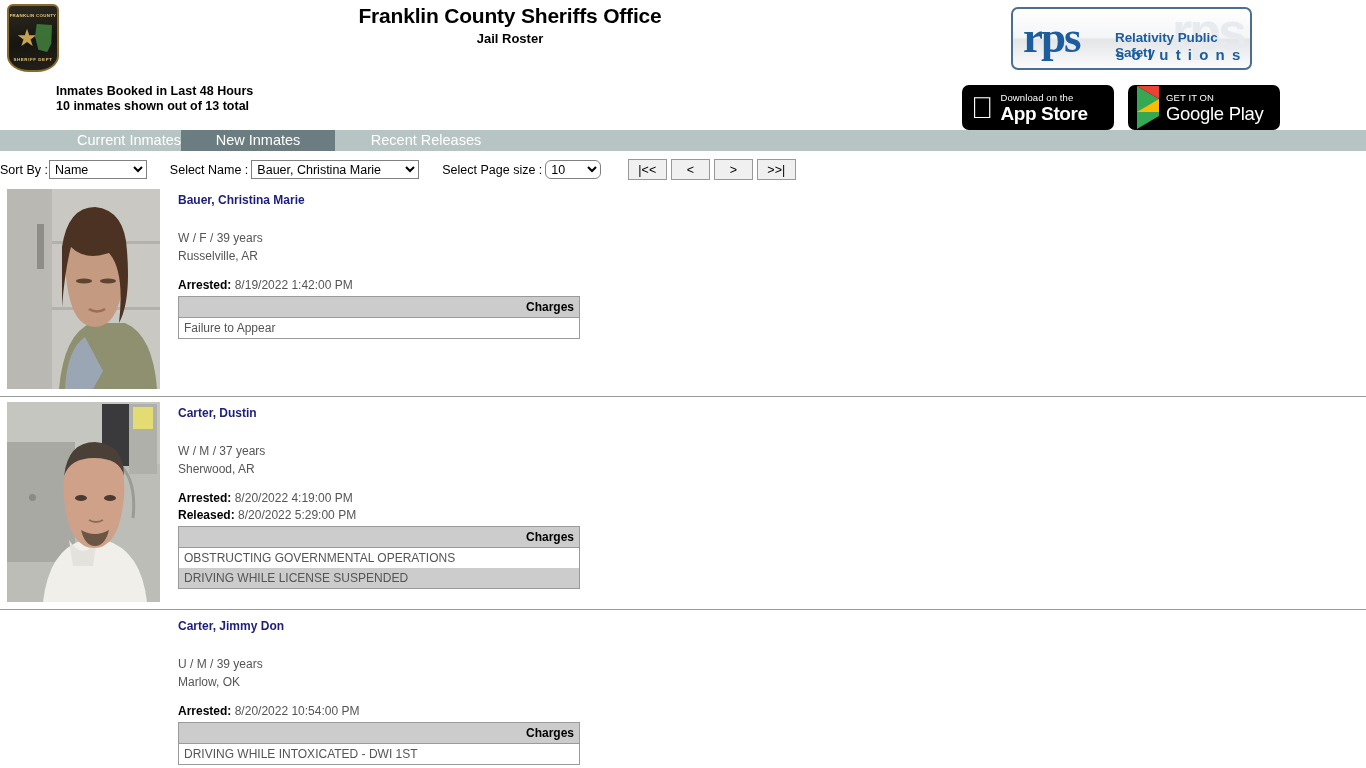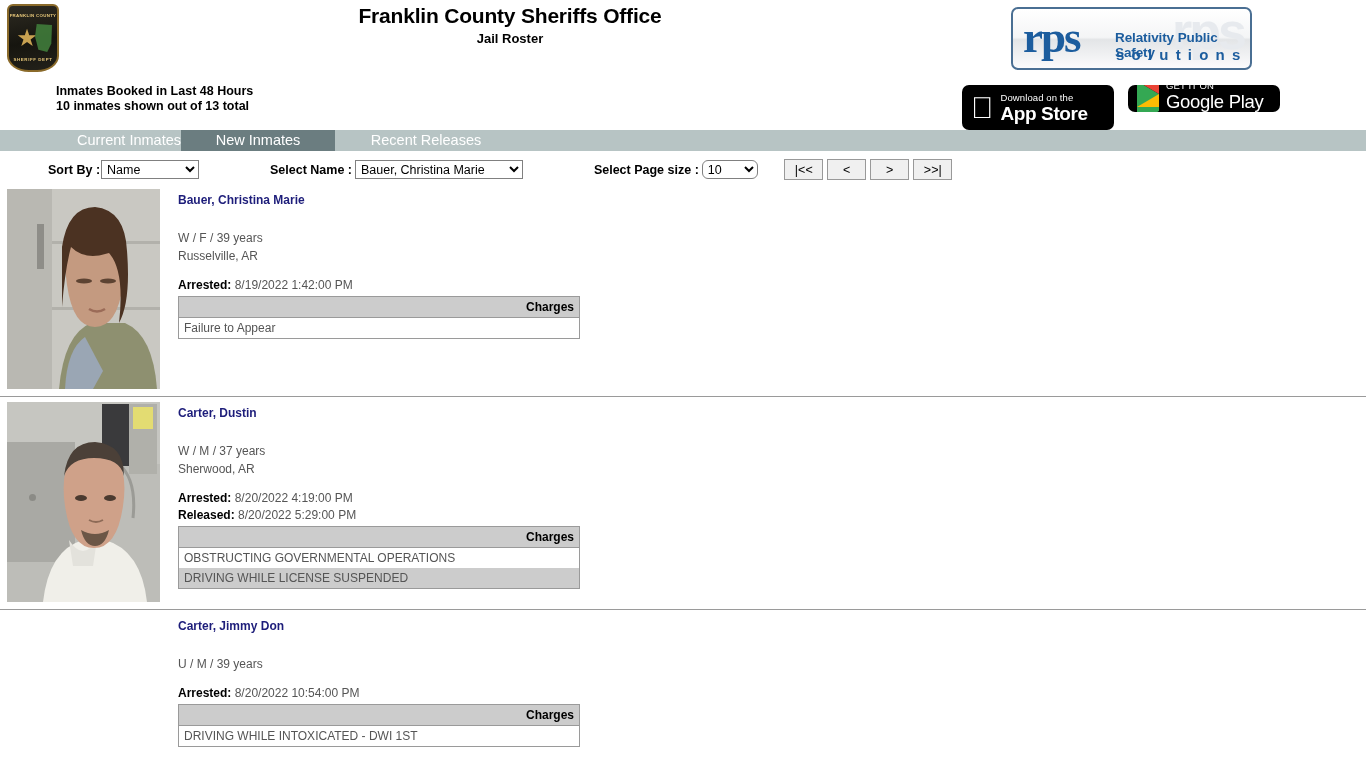--- a/index.html
+++ b/index.html
@@ -110,21 +110,21 @@
     letter-spacing: 7.2px;
   }
 
   .store-btn {
     position: absolute;
     background: #000; border-radius: 7px;
     display: flex; align-items: center;
     color: #fff; overflow: hidden;
   }
   #appstore-button { left: 962px; top: 85px; width: 152px; height: 45px; padding-left: 9px; }
-  #googleplay-button { left: 1128px; top: 85px; width: 152px; height: 27px; padding-left: 9px; align-items: flex-end; }
+  #googleplay-button { left: 1128px; top: 85px; width: 152px; height: 45px; padding-left: 9px; }
   .store-glyph { flex: 0 0 auto; margin-right: 7px; }
   .apple-glyph { font-size: 30px; line-height: 30px; color: #fff; }
   .gp-triangle {
     width: 0; height: 0;
     border-top: 13px solid transparent;
     border-bottom: 13px solid transparent;
     border-left: 22px solid #34a853;
     position: relative;
   }
   .gp-triangle::before {
@@ -166,23 +166,22 @@
 
   
   .controlbar {
     position: relative;
     width: 1366px; height: 33px;
     background: #ffffff;
     padding-top: 8px;
     white-space: nowrap;
   }
   .ctl-label {
-    font-size: 12.5px; font-weight: bold; color: #000;
+    font-size: 12.5px; font-weight: normal; color: #000;
     vertical-align: middle;
-    padding-left: 48px;
   }
   .ctl-select {
     font-family: "Liberation Sans", sans-serif;
     font-size: 12.5px;
     vertical-align: middle;
     height: 19px;
     border: 1px solid #808080;
     background: #ffffff;
     color: #000;
     padding: 0 1px;
@@ -394,21 +393,21 @@
               <td>OBSTRUCTING GOVERNMENTAL OPERATIONS</td>
             </tr>
             <tr class="alt">
               <td>DRIVING WHILE LICENSE SUSPENDED</td>
             </tr>
           </tbody>
         </table></div>
     </div>
     <div class="inmate-row">
       <div class="mug empty"></div>
-      <div class="details"><a class="inmate-name">Carter, Jimmy Don</a><div class="demo-gap"></div><div class="demo-line">U / M / 39 years</div><div class="arrest-gap"></div><div class="arrest-line"><b>Arrested:</b><span> 8/20/2022 10:54:00 PM</span></div><table class="charges-table">
+      <div class="details"><a class="inmate-name">Carter, Jimmy Don</a><div class="demo-gap"></div><div class="demo-line">U / M / 39 years</div><div class="demo-line">Marlow, OK</div><div class="arrest-gap"></div><div class="arrest-line"><b>Arrested:</b><span> 8/20/2022 10:54:00 PM</span></div><table class="charges-table">
           <thead>
             <tr>
               <th>Charges</th>
             </tr>
           </thead>
           <tbody>
             <tr>
               <td>DRIVING WHILE INTOXICATED - DWI 1ST</td>
             </tr>
           </tbody>

